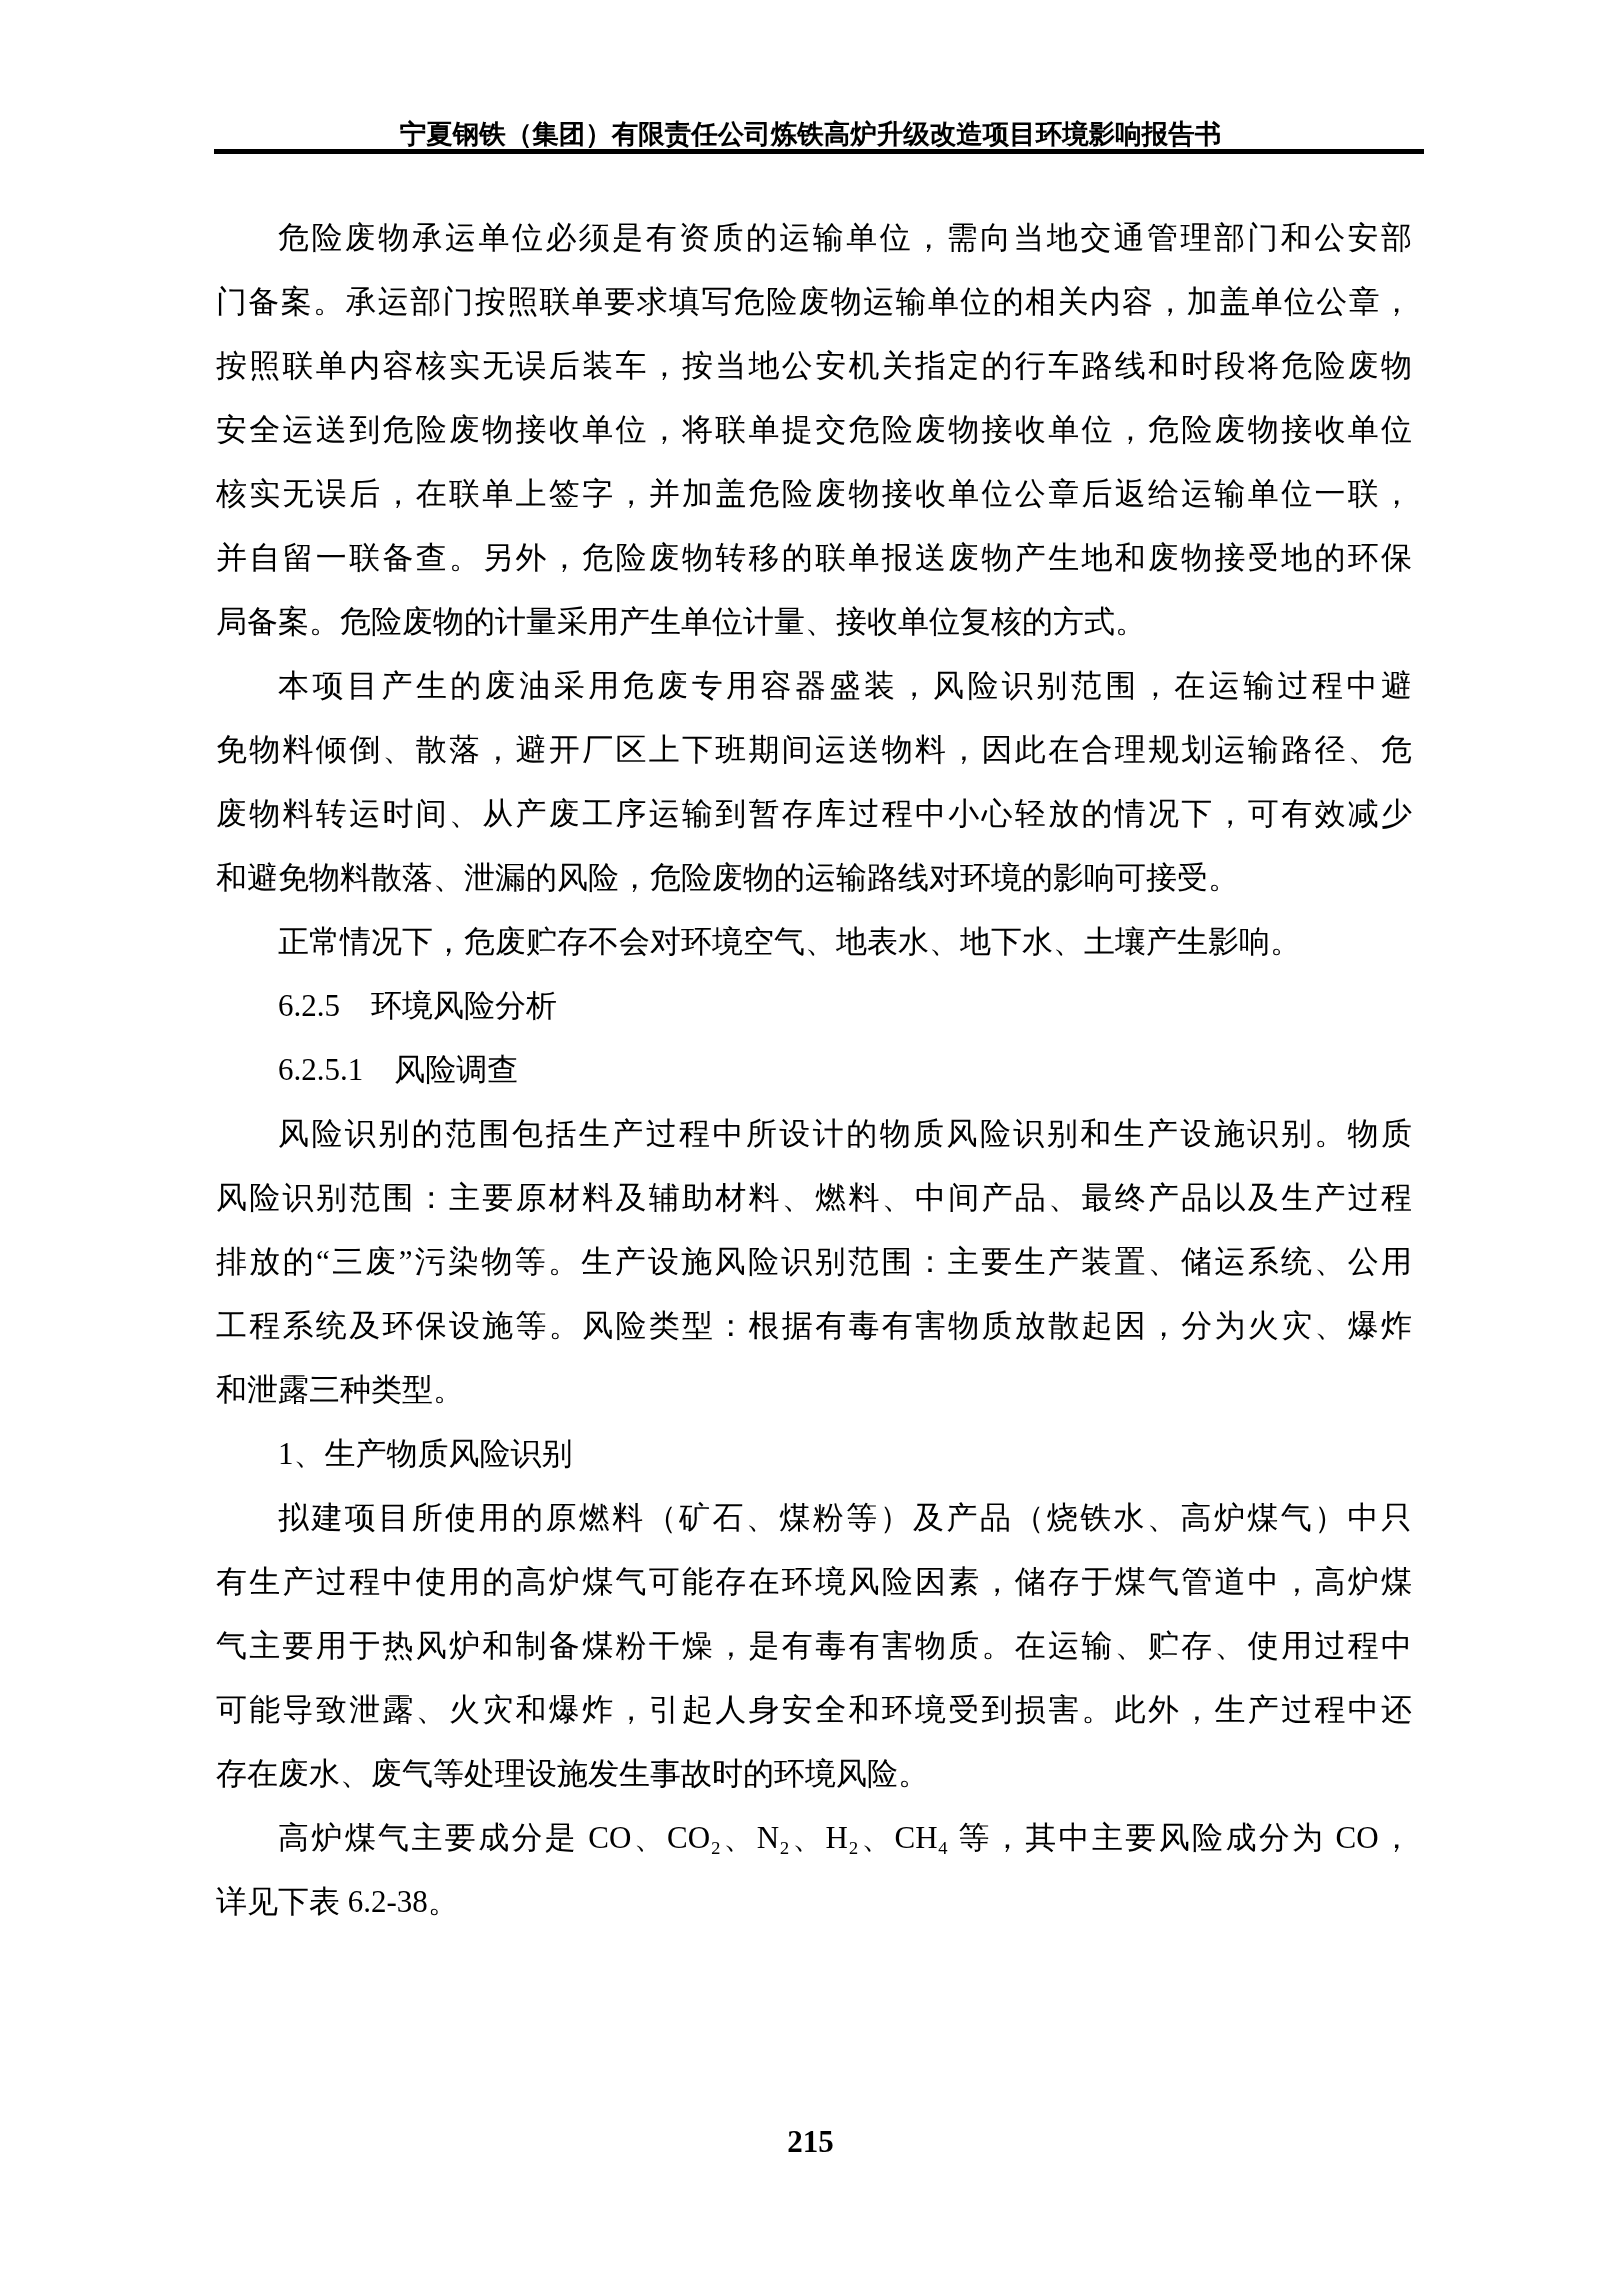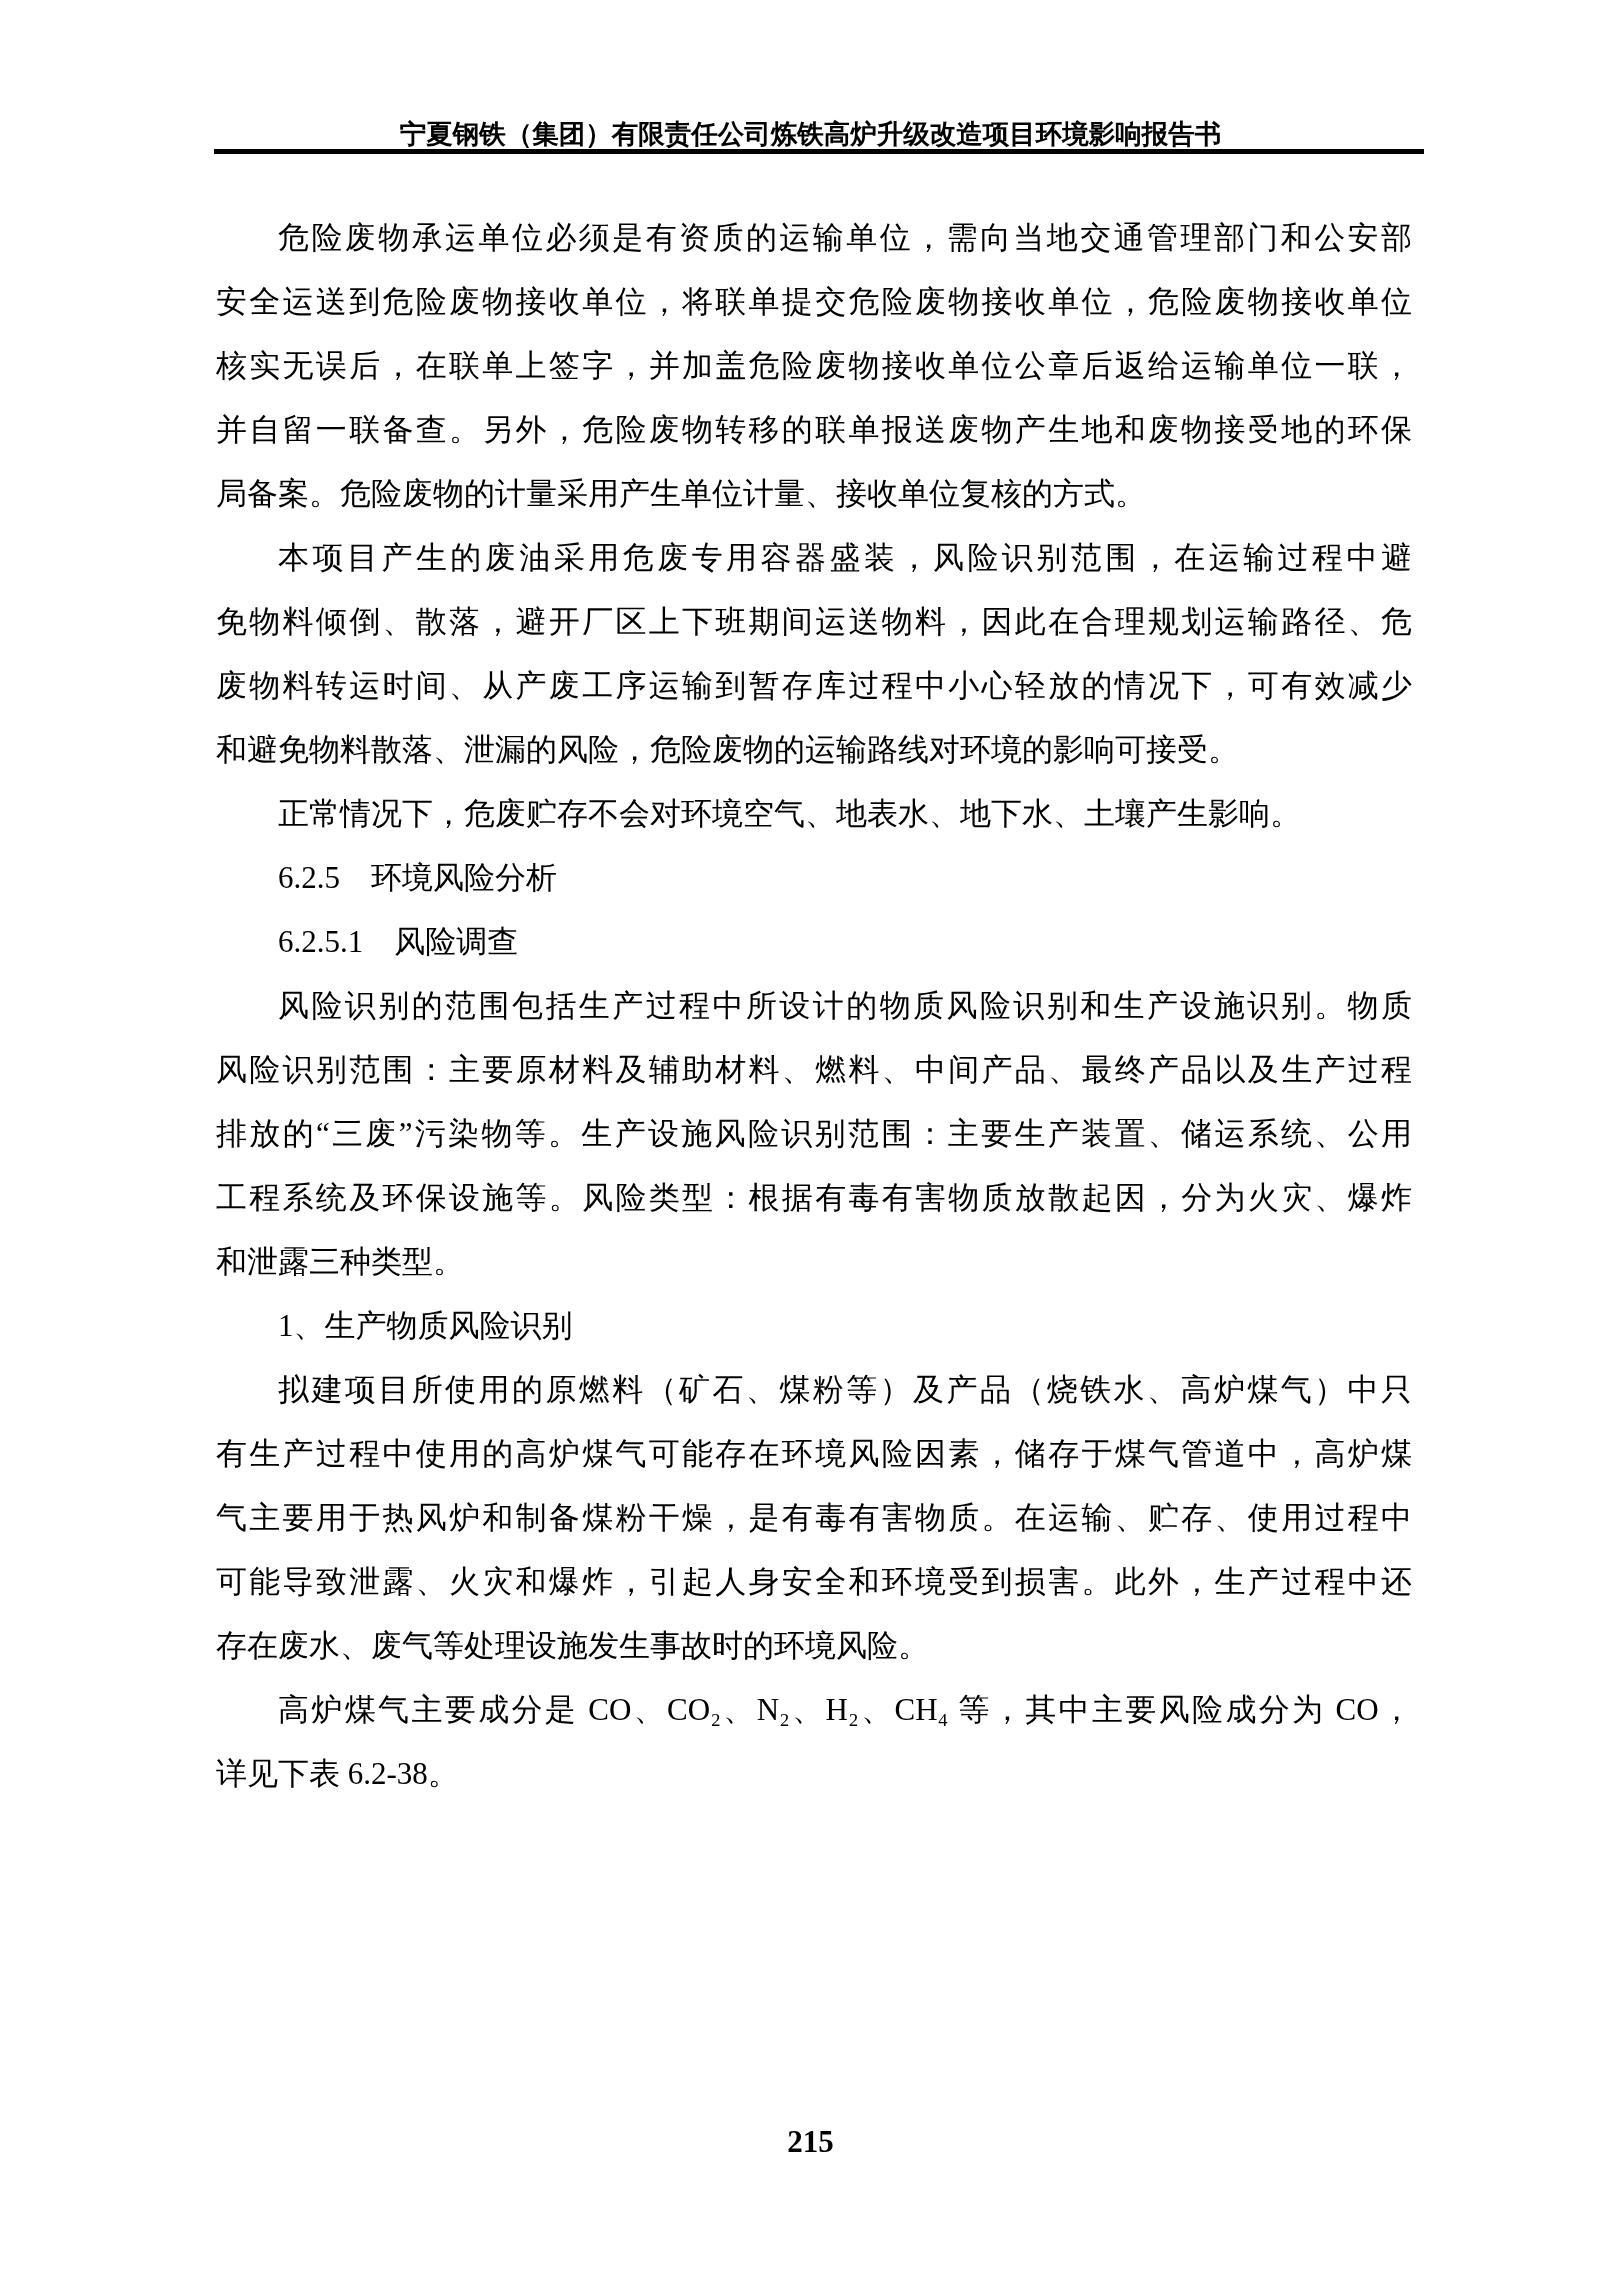--- a/index.html
+++ b/index.html
@@ -70,20 +70,22 @@
 
 <div class="page">
 
   <div class="page-header">
     <span class="header-title">宁夏钢铁（集团）有限责任公司炼铁高炉升级改造项目环境影响报告书</span>
   </div>
   <div class="header-rule"></div>
 
   <div class="doc-body">
     <div class="line indent">危险废物承运单位必须是有资质的运输单位，需向当地交通管理部门和公安部</div>
+    <div class="line">门备案。承运部门按照联单要求填写危险废物运输单位的相关内容，加盖单位公章，</div>
+    <div class="line">按照联单内容核实无误后装车，按当地公安机关指定的行车路线和时段将危险废物</div>
     <div class="line">安全运送到危险废物接收单位，将联单提交危险废物接收单位，危险废物接收单位</div>
     <div class="line">核实无误后，在联单上签字，并加盖危险废物接收单位公章后返给运输单位一联，</div>
     <div class="line">并自留一联备查。另外，危险废物转移的联单报送废物产生地和废物接受地的环保</div>
     <div class="line end">局备案。危险废物的计量采用产生单位计量、接收单位复核的方式。</div>
     <div class="line indent">本项目产生的废油采用危废专用容器盛装，风险识别范围，在运输过程中避</div>
     <div class="line">免物料倾倒、散落，避开厂区上下班期间运送物料，因此在合理规划运输路径、危</div>
     <div class="line">废物料转运时间、从产废工序运输到暂存库过程中小心轻放的情况下，可有效减少</div>
     <div class="line end">和避免物料散落、泄漏的风险，危险废物的运输路线对环境的影响可接受。</div>
     <div class="line indent end">正常情况下，危废贮存不会对环境空气、地表水、地下水、土壤产生影响。</div>
     <div class="line indent end">6.2.5　环境风险分析</div>

